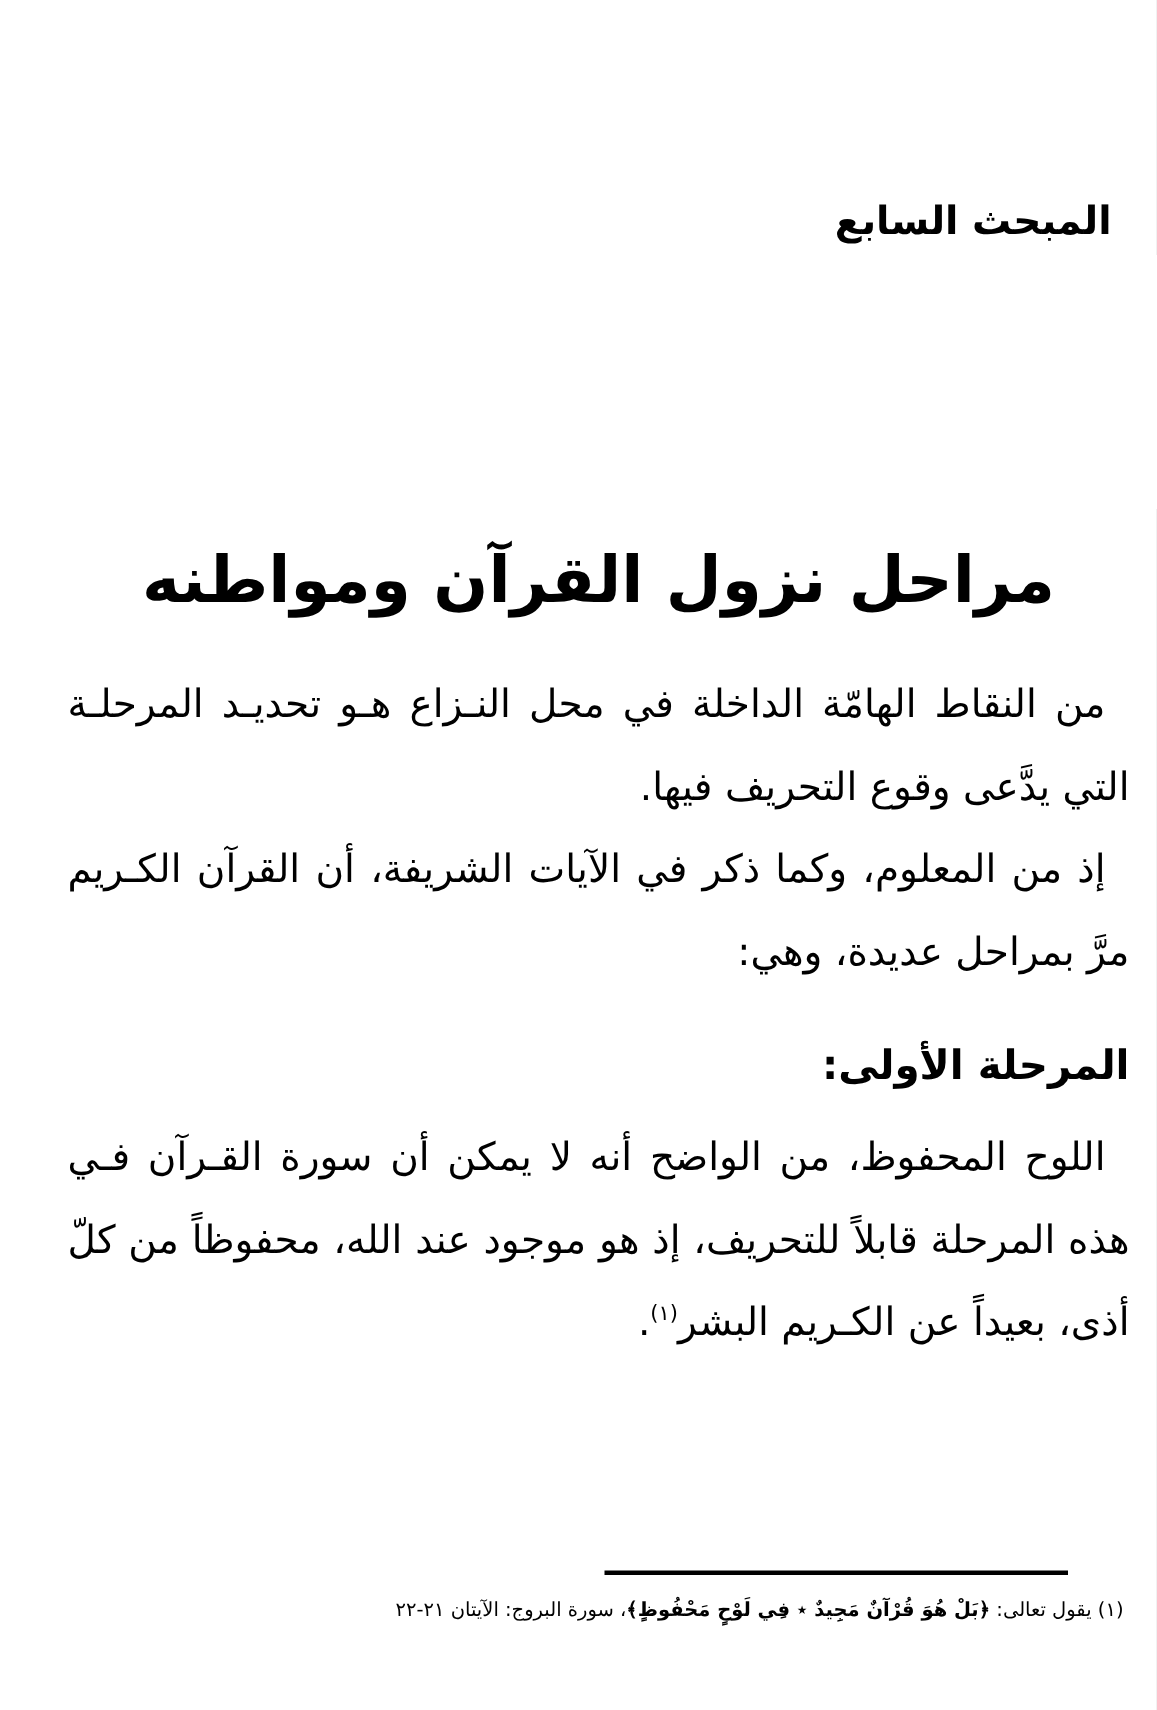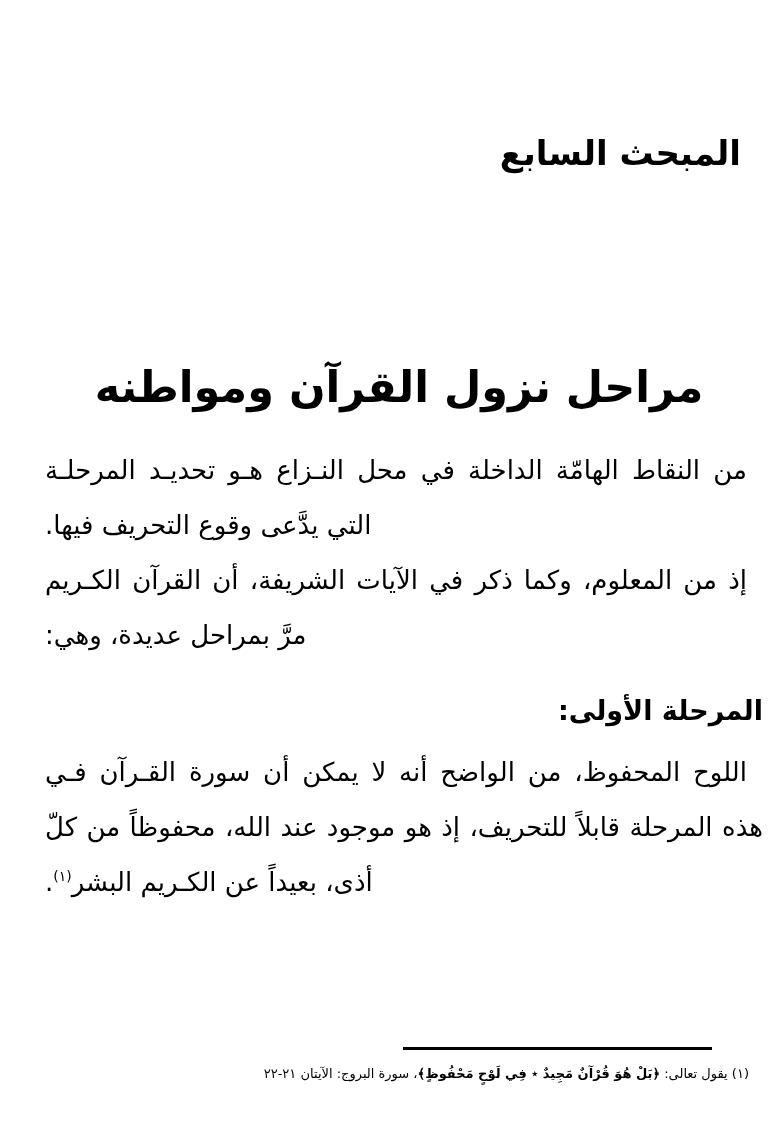--- a/index.html
+++ b/index.html
@@ -15,46 +15,46 @@
     background: #ffffff;
     color: #000000;
     direction: rtl;
     font-family: "DejaVu Sans", sans-serif;
     overflow: hidden;
   }
   .chapter-header {
     position: absolute;
     top: 133px;
     right: 30px;
-    font-size: 34px;
+    font-size: 26px;
     font-weight: bold;
   }
   .page-title {
     position: absolute;
     top: 362px;
     right: 18px;
     left: 45px;
     text-align: center;
     font-size: 43px;
     font-weight: bold;
   }
   .block {
     position: absolute;
-    right: 8px;
+    right: 18px;
     left: 45px;
     font-size: 26px;
     line-height: 55px;
   }
   .block p { margin: 0; }
   .line-justify {
     text-align: justify;
     text-align-last: justify;
   }
   .line-indent { padding-right: 16px; }
-  .line-start { text-align: left; }
+  .line-start { text-align: right; }
   #para1 { top: 443px; }
   #para2 { top: 553px; }
   #section-heading {
     top: 683px;
     font-weight: bold;
     font-size: 27px;
   }
   #para3 { top: 745px; }
   .fnref {
     font-size: 14px;

